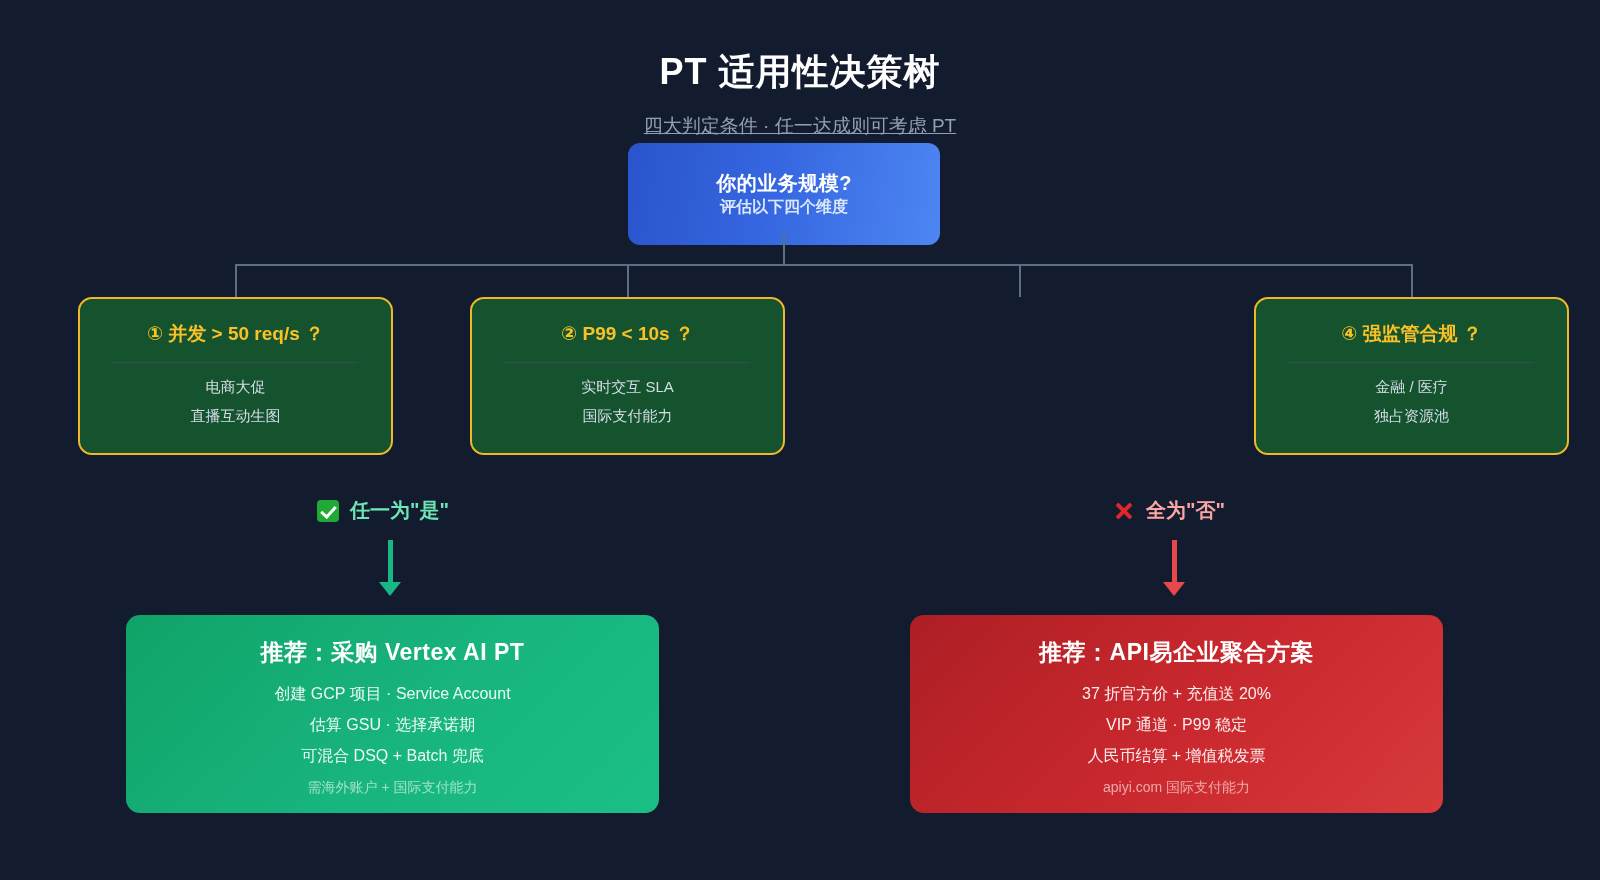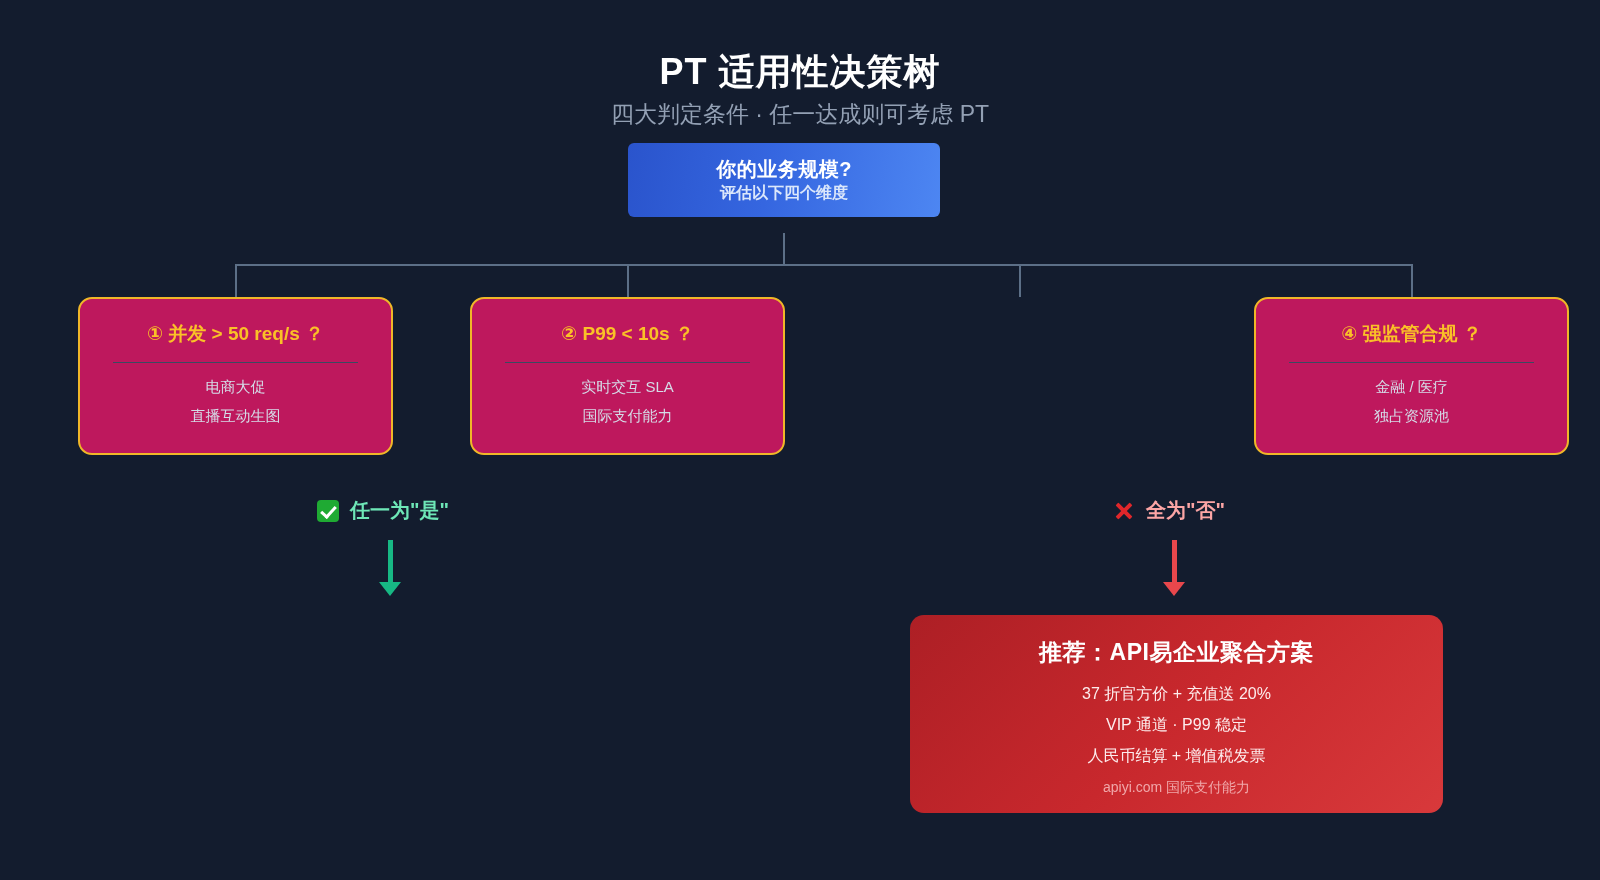--- a/index.html
+++ b/index.html
@@ -12,44 +12,44 @@
   #stage { position:relative; width:1600px; height:880px; background:#131c2e; }
 
   
   #header { position:absolute; top:0; left:0; width:1600px; text-align:center; }
   #page-title {
     margin-top:48px;
     font-size:36px; font-weight:bold; color:#ffffff;
     letter-spacing:1px;
   }
   #page-subtitle {
-    margin-top:2px;
-    font-size:23px; color:#93a0b4; font-weight:normal;
+    margin-top:16px;
+    font-size:19px; color:#93a0b4; font-weight:normal;text-decoration:underline;
   }
 
   
   #root-node {
-    position:absolute; left:628px; top:143px; width:312px; height:74px;
-    border-radius:6px;
+    position:absolute; left:628px; top:143px; width:312px; height:102px;
+    border-radius:12px;
     background:linear-gradient(100deg,#2a54cc 0%,#3566e0 45%,#4d86f2 100%);
     display:flex; flex-direction:column; align-items:center; justify-content:center;
   }
   #root-node .rn-title { font-size:20px; font-weight:bold; color:#fff; letter-spacing:.5px; }
   #root-node .rn-sub { font-size:16px; color:#dbe7fb; margin-top:0;font-weight:bold; }
 
   
   .conn { position:absolute; background:#5c6f87; }
   #conn-stem   { left:783px; top:233px;  width:2px;  height:32px; }
   #conn-bus    { left:235px; top:264px;  width:1177px; height:2px; }
   .conn-drop   { top:264px; width:2px; height:33px; }
 
   
   .crit-card {
     position:absolute; top:297px; width:315px; height:158px;
-    background:#be185d;
+    background:#14532d;
     border:2px solid #f0b728;
     border-radius:14px;
     display:flex; flex-direction:column; align-items:center;
   }
   .crit-title {
     margin-top:22px;
     font-size:19px; font-weight:bold; color:#fac127;
     white-space:nowrap;
   }
   .crit-divider {
@@ -187,20 +187,29 @@
     <div class="branch-label">
       <span class="ico-cross"></span>
       <span>全为"否"</span>
     </div>
   </div>
   <div class="arrow-no">
     <div class="arrow-line" style="left:1172px; top:540px; height:44px;"></div>
     <div class="arrow-head" style="left:1163px; top:582px;"></div>
   </div>
 
+  <div class="result-card" id="result-green">
+    <div class="result-title">推荐：采购 Vertex AI PT</div>
+    <div class="result-items">
+      <div class="result-item">创建 GCP 项目 · Service Account</div>
+      <div class="result-item">估算 GSU · 选择承诺期</div>
+      <div class="result-item">可混合 DSQ + Batch 兜底</div>
+      <div class="result-note">需海外账户 + 国际支付能力</div>
+    </div>
+  </div>
 
   <div class="result-card" id="result-red">
     <div class="result-title">推荐：API易企业聚合方案</div>
     <div class="result-items">
       <div class="result-item">37 折官方价 + 充值送 20%</div>
       <div class="result-item">VIP 通道 · P99 稳定</div>
       <div class="result-item">人民币结算 + 增值税发票</div>
       <div class="result-note">apiyi.com 国际支付能力</div>
     </div>
   </div>

